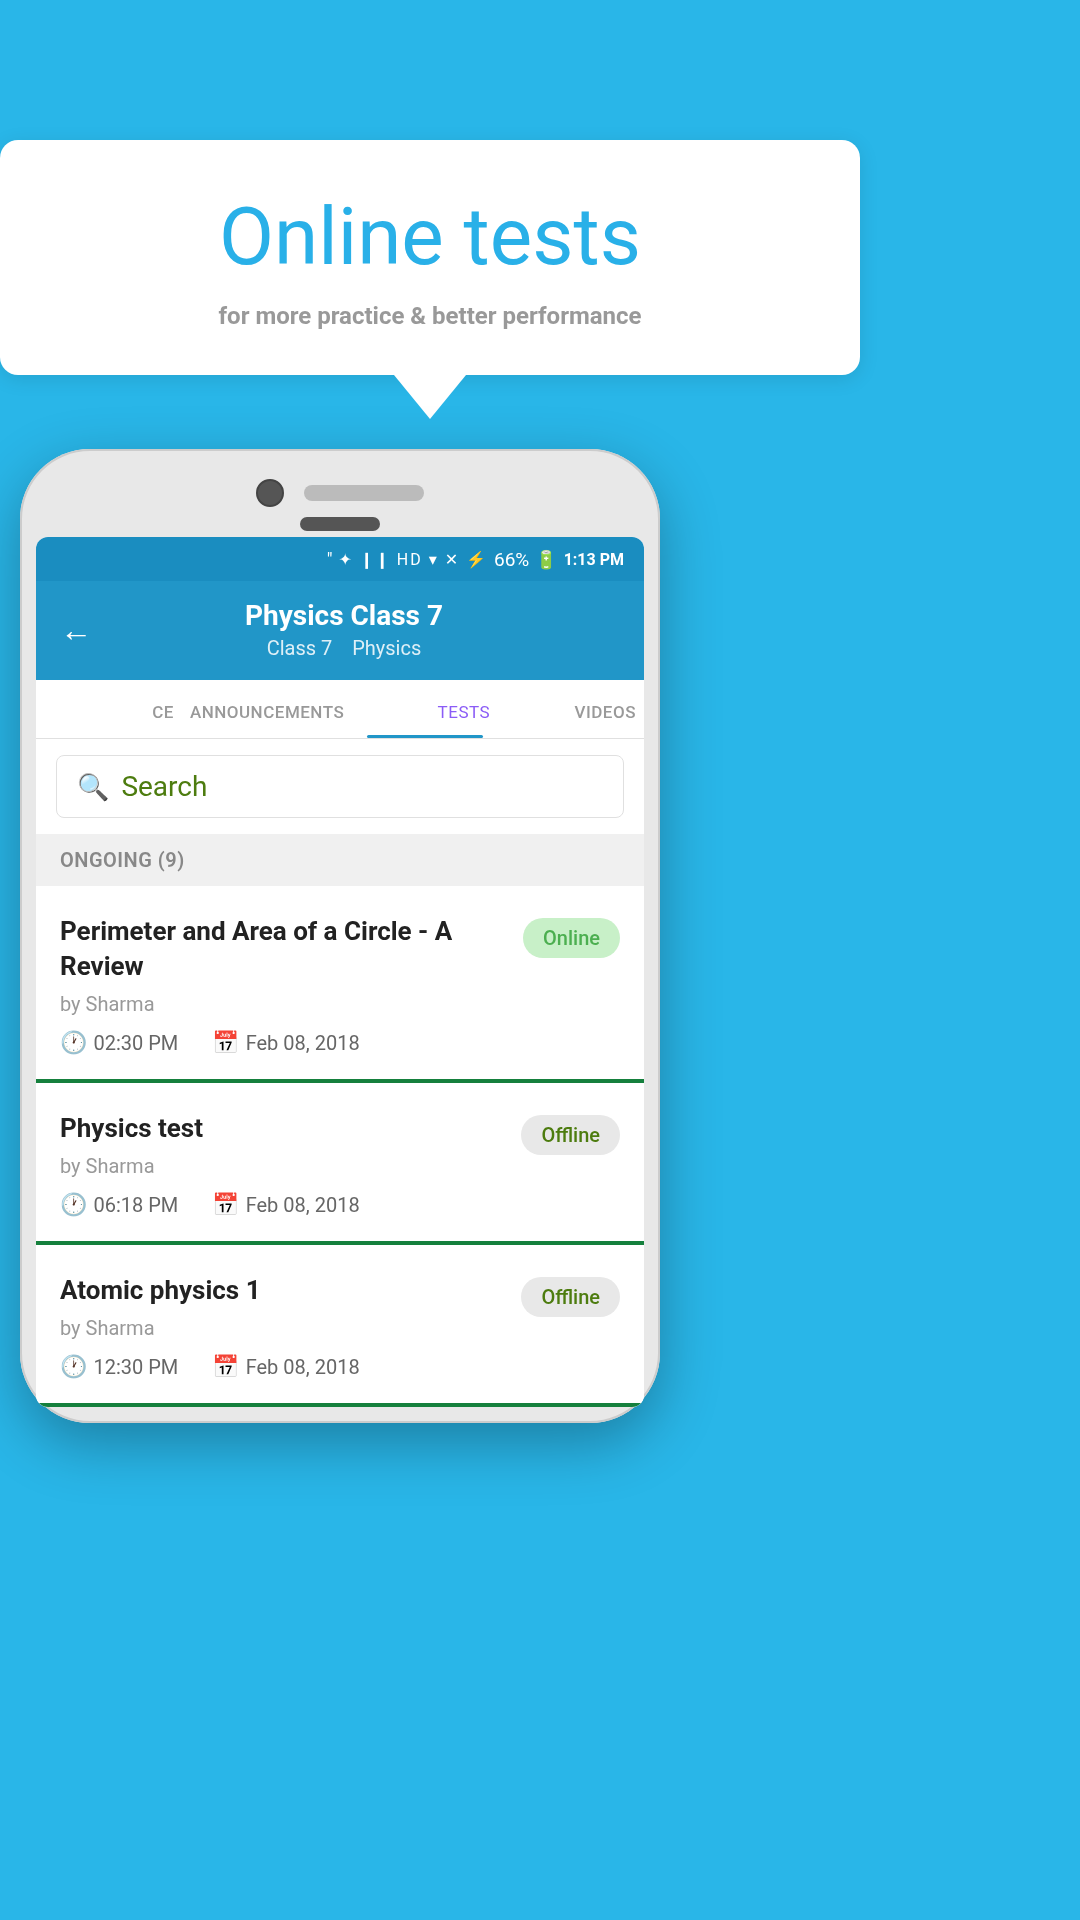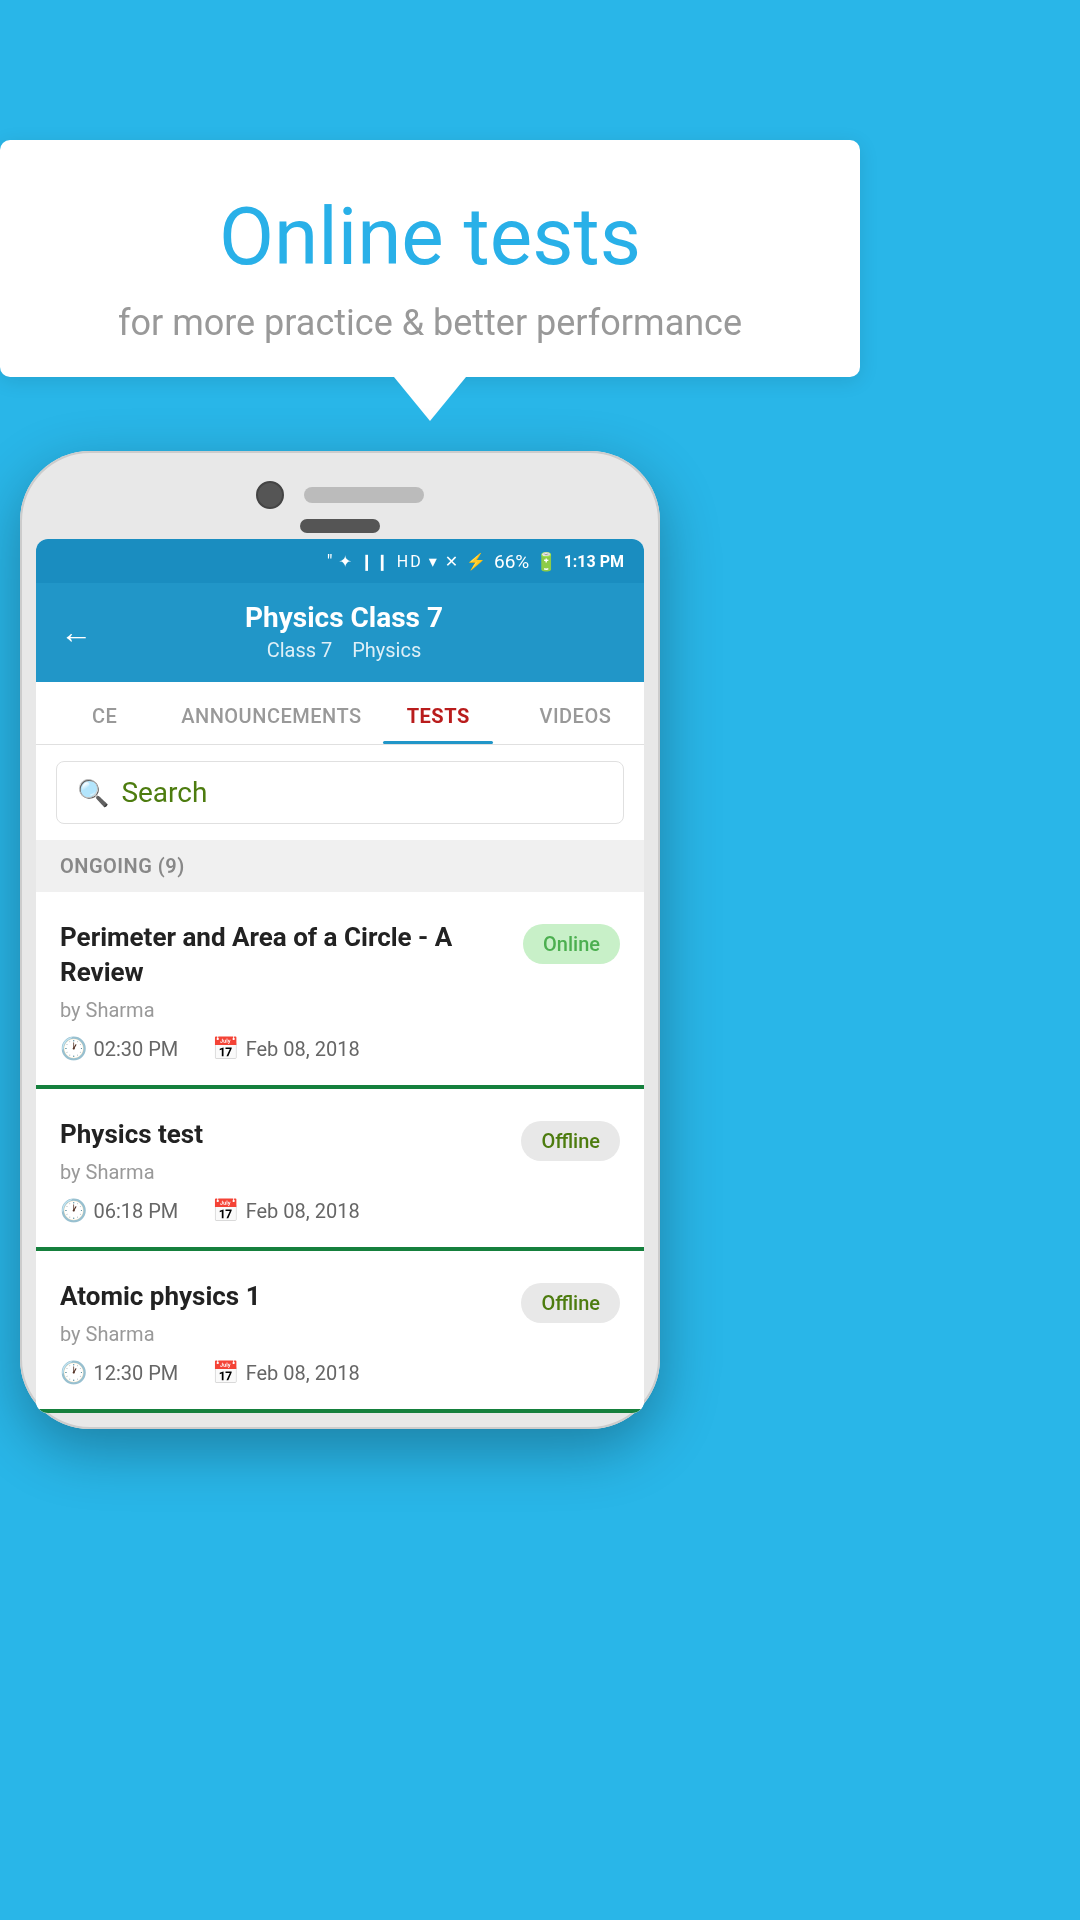--- a/index.html
+++ b/index.html
@@ -21,38 +21,38 @@
       margin-top: 140px;
       width: 860px;
       position: relative;
       display: flex;
       flex-direction: column;
       align-items: center;
     }
 
     .speech-bubble {
       background: white;
-      border-radius: 10px;
-      padding: 50px 70px 33px;
+      border-radius: 18px;
+      padding: 50px 70px 45px;
       text-align: center;
       width: 100%;
       box-shadow: 0 4px 20px rgba(0,0,0,0.1);
     }
 
     .speech-bubble h1 {
       font-size: 80px;
       font-weight: 400;
       color: #29b0e8;
       margin-bottom: 18px;
     }
 
     .speech-bubble p {
-      font-size: 36px;
+      font-size: 24px;
       color: #999;
-      font-weight: 400;
+      font-weight: 700;
     }
 
     .bubble-tail {
       width: 0;
       height: 0;
       border-left: 36px solid transparent;
       border-right: 36px solid transparent;
       border-top: 44px solid white;
       margin-top: 0;
     }
@@ -170,33 +170,33 @@
 
     
     .tab-bar {
       background: white;
       display: flex;
       border-bottom: 1px solid #e0e0e0;
     }
 
     .tab-item {
       flex: 1;
-      text-align: center;
+      text-align: right;
       padding: 22px 8px 16px;
-      font-size: 20px;
+      font-size: 17px;
       color: #999;
       letter-spacing: 0.5px;
       cursor: pointer;
       position: relative;
       font-weight: 500;
     }
 
     .tab-item.active {
-      color: #b91c1c;
-      font-weight: 700;
+      color: #8b5cf6;
+      font-weight: 400;
     }
 
     .tab-item.active::after {
       content: '';
       position: absolute;
       bottom: 0;
       left: 10%;
       width: 80%;
       height: 3px;
       background: #2196c8;

